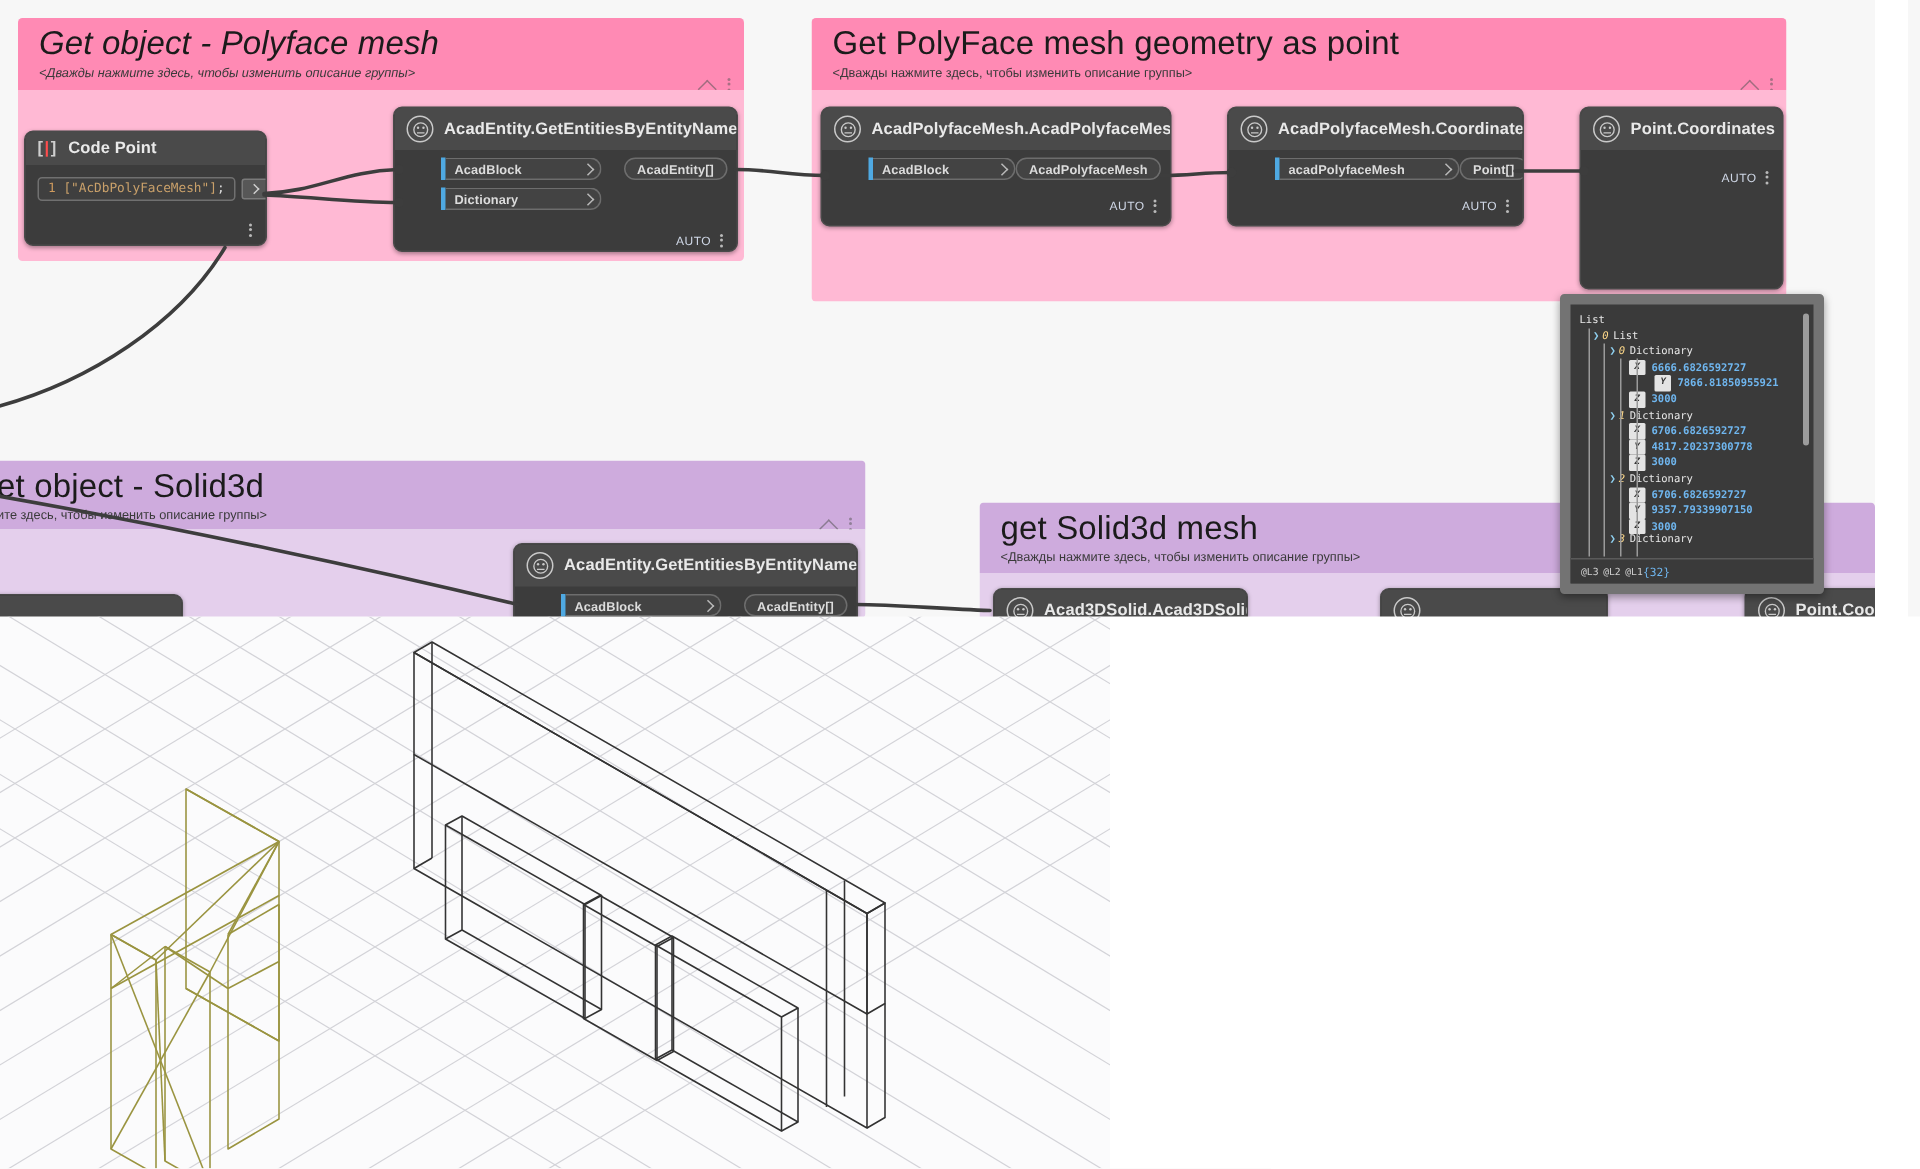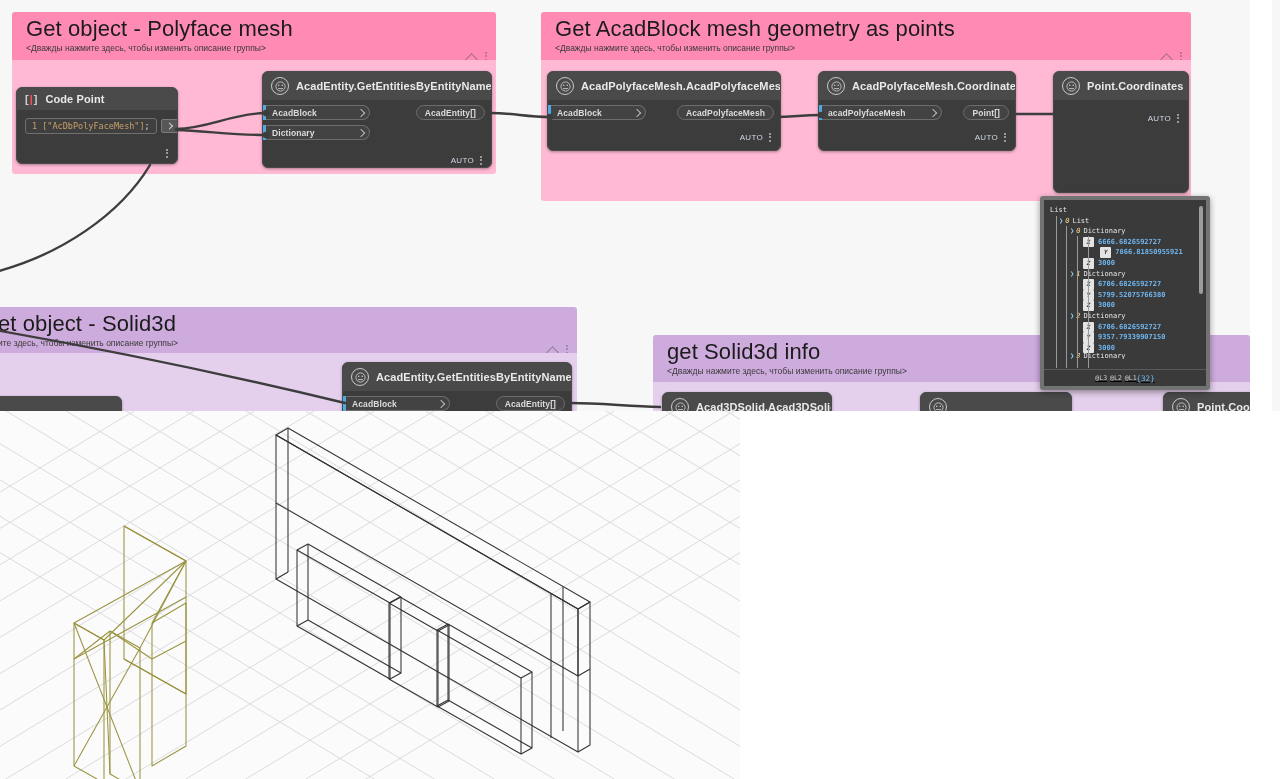--- a/index.html
+++ b/index.html
@@ -66,21 +66,21 @@
     color:#e9e9e9;font-size:11px;font-weight:600;white-space:nowrap;
     letter-spacing:.1px;
   }
   .node-ico{
     width:16px;height:16px;border-radius:50%;
     border:1.3px solid #c9c9c9;display:flex;align-items:center;
     justify-content:center;flex:none;
   }
   .node-ico svg{display:block;}
   .node-body{position:relative;padding:5px 0 4px 0;min-height:22px;}
-  .ports{display:flex;justify-content:space-between;align-items:flex-start;}
+  .ports{display:flex;justify-content:space-between;align-items:flex-start;padding-left:31px;}
   .pcol{display:flex;flex-direction:column;gap:5px;}
   .pcol.in{align-items:flex-start;}
   .pcol.out{align-items:flex-end;}
 
   .port{
     position:relative;height:15px;display:flex;align-items:center;
     border:1px solid #6d6d6d;border-radius:8px;background:#434343;
     color:#dcdcdc;font-size:8.5px;font-weight:700;letter-spacing:.1px;
     white-space:nowrap;box-sizing:border-box;
   }
@@ -127,21 +127,21 @@
   }
   .cb-outport:after{
     content:"";position:absolute;left:5px;top:50%;width:4px;height:4px;
     border-right:1.3px solid #cfcfcf;border-top:1.3px solid #cfcfcf;
     transform:translateY(-50%) rotate(45deg);
   }
 
   
   #preview{
     position:absolute;left:1040px;top:196px;width:162px;height:186px;
-    background:#3a3a3a;border:4px solid #737373;border-radius:3px;
+    background:#3a3a3a;border:7px solid #737373;border-radius:3px;
     box-shadow:0 2px 6px rgba(0,0,0,.4);overflow:hidden;
     font-family:"DejaVu Sans Mono","Liberation Mono",monospace;
   }
   #pv-scroll{
     position:absolute;right:3px;top:6px;width:4px;height:88px;
     background:#9c9c9c;border-radius:2px;
   }
   #pv-body{padding:5px 6px 0 6px;font-size:7px;line-height:10.6px;}
   .pv-root{color:#e8e8e8;}
   .pv-row{display:flex;align-items:center;white-space:nowrap;}
@@ -153,42 +153,42 @@
     padding:0 2px;margin-right:4px;font-size:6px;font-style:italic;font-weight:700;
     min-width:7px;text-align:center;
   }
   .pv-val{color:#6fb6ef;font-weight:bold;}
   .pv-stem{
     position:absolute;width:1px;background:#9a9a9a;
   }
   #pv-foot{
     position:absolute;left:0;right:0;bottom:0;height:16px;background:#3a3a3a;
     border-top:1px solid #5a5a5a;display:flex;align-items:center;
-    justify-content:center;padding:0 7px;text-decoration:underline;
+    justify-content:flex-start;padding:0 7px;
   }
   .pv-levels{display:flex;gap:3px;}
   .pv-levels span{color:#cfcfcf;font-size:6.5px;}
   .pv-count{color:#6fb6ef;font-size:7.5px;}
 
   
   #viewport{
     position:absolute;left:0;top:411px;width:740px;height:368px;
     background:#fbfbfc;overflow:hidden;
   }
   #viewport svg{display:block;}
 
   
   .plate{position:absolute;background:#ffffff;}
 </style>
 </head>
 <body>
 
 <div id="canvas">
 
-  <div class="group g-pink" style="left:12px;top:12px;width:484px;height:162px;">
+  <div class="group g-pink" style="left:12px;top:12px;width:484px;height:162px;font-style:italic;">
     <div class="ghead" style="height:48px;box-sizing:border-box;">
       <div class="gtitle">Get object - Polyface mesh</div>
       <div class="gsub">&lt;Дважды нажмите здесь, чтобы изменить описание группы&gt;</div>
       <div class="gctl" style="top:38px;">
         <span class="chev"></span>
         <span class="vdots">
             <i></i>
             <i></i>
             <i></i>
           </span>
@@ -248,21 +248,21 @@
             <i></i>
             <i></i>
             <i></i>
           </span>
       </div>
     </div>
   </div>
 
   <div class="group g-pink" style="left:541px;top:12px;width:650px;height:189px;">
     <div class="ghead" style="height:48px;box-sizing:border-box;">
-      <div class="gtitle">Get AcadBlock mesh geometry as points</div>
+      <div class="gtitle">Get PolyFace mesh geometry as point</div>
       <div class="gsub">&lt;Дважды нажмите здесь, чтобы изменить описание группы&gt;</div>
       <div class="gctl" style="top:38px;">
         <span class="chev"></span>
         <span class="vdots">
             <i></i>
             <i></i>
             <i></i>
           </span>
       </div>
     </div>
@@ -396,21 +396,21 @@
       </div>
     </div>
   </div>
 
   <div class="node" style="left:-20px;top:396px;width:140px;height:24px;">
     <div class="node-head" style="height:24px;"></div>
   </div>
 
   <div class="group g-lilac" style="left:653px;top:335px;width:597px;height:85px;">
     <div class="ghead" style="height:47px;box-sizing:border-box;">
-      <div class="gtitle">get Solid3d info</div>
+      <div class="gtitle">get Solid3d mesh</div>
       <div class="gsub">&lt;Дважды нажмите здесь, чтобы изменить описание группы&gt;</div>
     </div>
     <div class="gbody" style="height:38px;"></div>
   </div>
 
   <div class="node" style="left:662px;top:392px;width:168px;height:28px;">
     <div class="node-head">
       <span class="node-ico">
         <svg width="11" height="11" viewBox="0 0 11 11">
           <circle cx="5.5" cy="5.5" r="4.6" fill="none" stroke="#c9c9c9" stroke-width="0.9"></circle>
@@ -514,21 +514,21 @@
         <span class="arrow">❯</span>
         <span class="pv-idx">1</span>
         <span class="pv-type">Dictionary</span>
       </div>
       <div class="pv-row" style="padding-left:33px;">
         <span class="pv-key">X</span>
         <span class="pv-val">6706.6826592727</span>
       </div>
       <div class="pv-row" style="padding-left:33px;">
         <span class="pv-key">Y</span>
-        <span class="pv-val">5799.52075766380</span>
+        <span class="pv-val">4817.20237300778</span>
       </div>
       <div class="pv-row" style="padding-left:33px;">
         <span class="pv-key">Z</span>
         <span class="pv-val">3000</span>
       </div>
 
       <div class="pv-row" style="padding-left:20px;">
         <span class="arrow">❯</span>
         <span class="pv-idx">2</span>
         <span class="pv-type">Dictionary</span>

